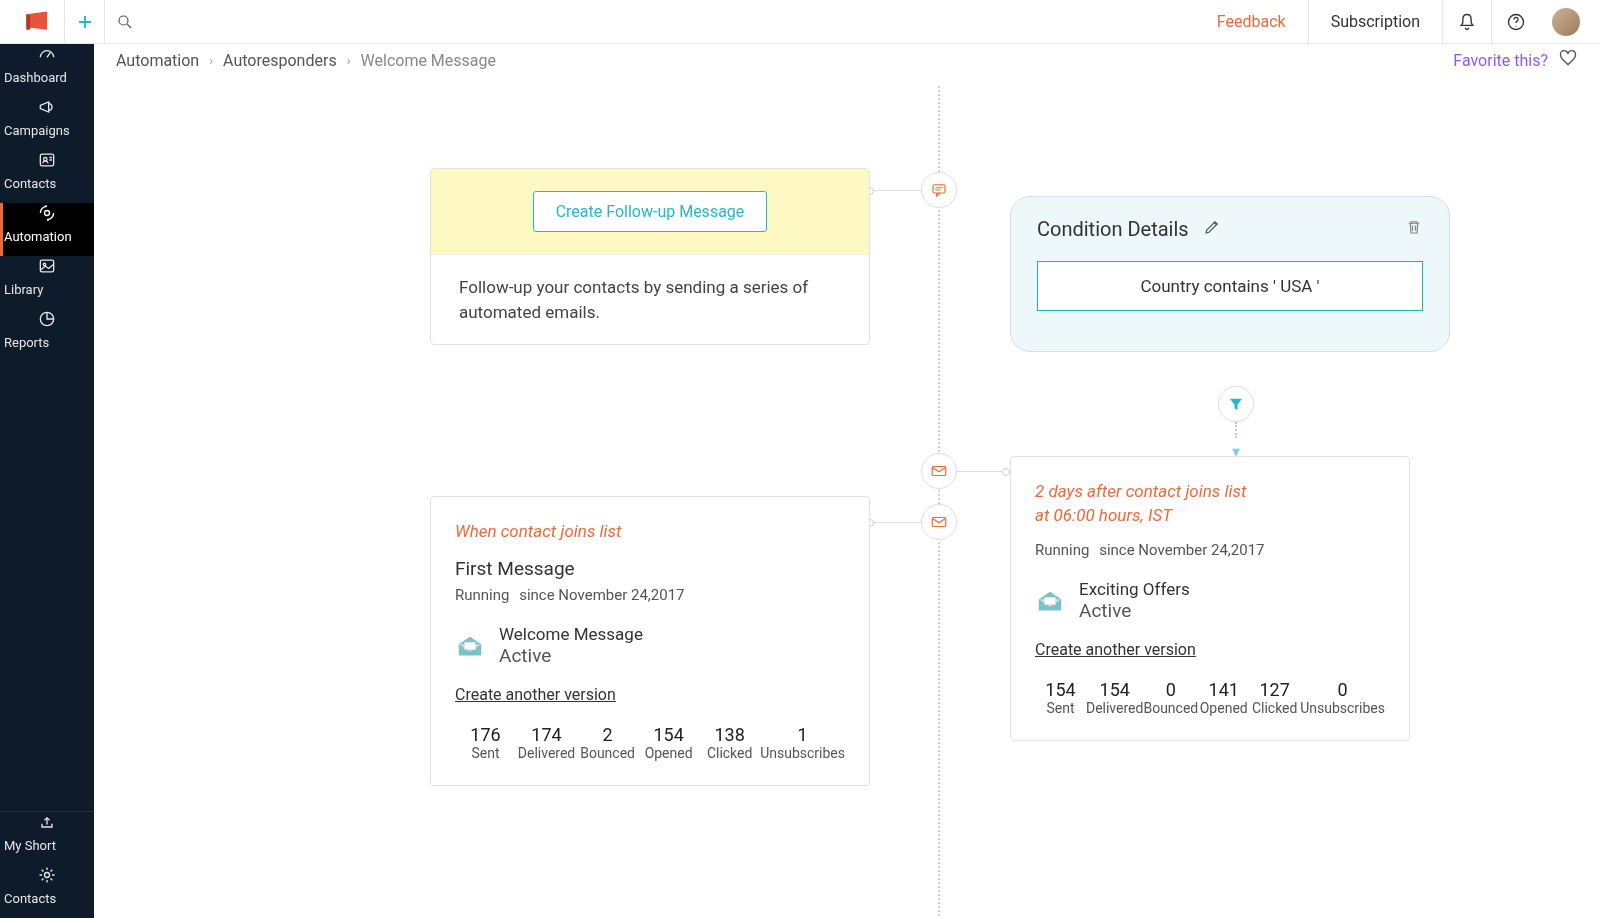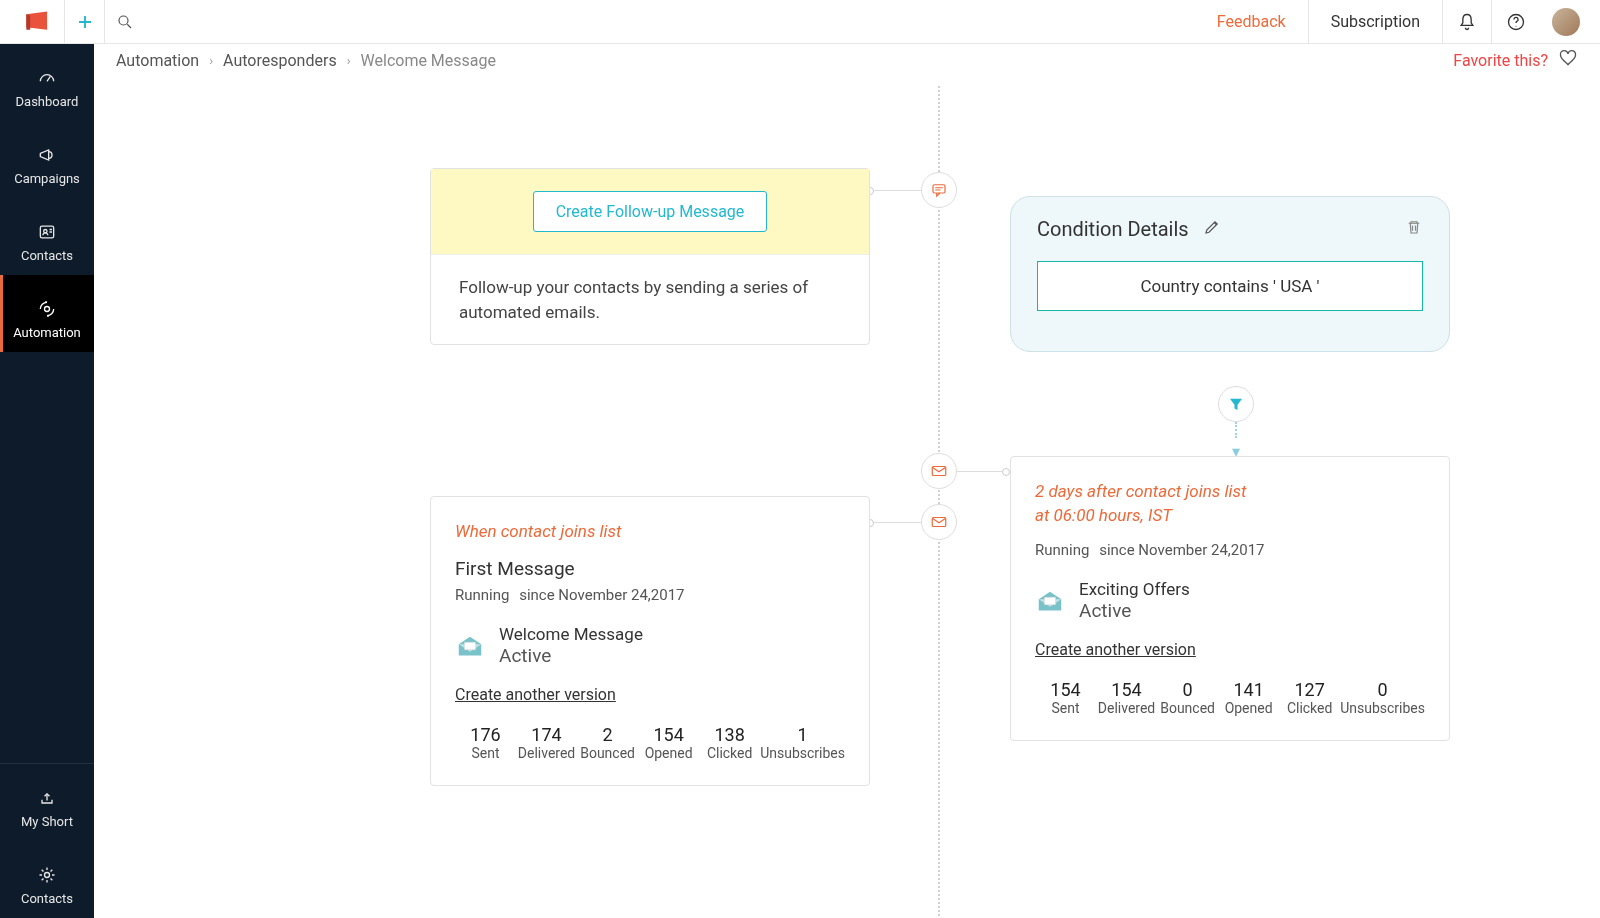--- a/index.html
+++ b/index.html
@@ -68,22 +68,21 @@
     top: 44px;
     left: 0;
     bottom: 0;
     width: 94px;
     background: #0d1b2a;
     color: #fff;
     display: flex;
     flex-direction: column;
   }
   .side-item {
-    padding: 24px 4px 12px 4px;
-    text-align: center;
+    padding: 0 4px 12px 4px;
     font-size: 13px;
     cursor: pointer;
     color: #e6e6e6;
   }
   .side-item.active { background: #000; color:#fff; border-left: 3px solid #ec6a3a; padding-left:1px;}
   .side-item svg { width: 22px; height: 20px; display:block; margin:0 auto 6px;}
   .side-spacer { flex: 1; }
   .side-sep { border-top: 1px solid #22303d; }
 
   
@@ -99,21 +98,21 @@
     height: 32px;
     display: flex;
     align-items: center;
     padding: 0 22px;
     color: #555;
     font-size: 16px;
   }
   .breadcrumb-row .crumb { cursor: pointer; }
   .breadcrumb-row .sep { margin: 0 10px; color: #999; font-size: 13px; }
   .breadcrumb-row .current { color: #888; }
-  .fav-right { margin-left: auto; display:flex; align-items:center; gap:10px; color:#ef4444; }
+  .fav-right { margin-left: auto; display:flex; align-items:center; gap:10px; color:#8b5cf6; }
   .heart-icon { color:#555; }
 
   .canvas {
     position: relative;
     height: 860px;
   }
 
   .timeline-line {
     position: absolute;
     left: 844px;
@@ -203,21 +202,21 @@
     background:#fff;
     padding: 14px;
     text-align:center;
     font-size: 17px;
     color:#333;
     border:1px solid #14b8a6;
   }
 
   
   .followup-card {
-    left: 916px; top: 380px; width: 440px;
+    left: 916px; top: 380px; width: 400px;
     padding: 24px;
   }
 
   
   .node {
     position:absolute;
     width:36px; height:36px;
     border-radius:50%;
     border:1px solid #ddd;
     background:#fff;
@@ -324,20 +323,35 @@
       </svg>
     <div>Contacts</div>
   </div>
   <div class="side-item active">
     <svg viewBox="0 0 24 24">
         <circle cx="12" cy="12" r="3"></circle>
         <path d="M4 12 a8 8 0 0 1 8-8 M20 12 a8 8 0 0 1-8 8"></path>
         <path d="M12 4 l-2 -1 M12 20 l2 1"></path>
       </svg>
     <div>Automation</div>
+  </div>
+  <div class="side-item">
+    <svg viewBox="0 0 24 24">
+        <rect x="4" y="5" width="16" height="14" rx="2"></rect>
+        <circle cx="9" cy="10" r="1.5"></circle>
+        <path d="M4 17 L10 12 L14 15 L20 10"></path>
+      </svg>
+    <div>Library</div>
+  </div>
+  <div class="side-item">
+    <svg viewBox="0 0 24 24">
+        <circle cx="12" cy="12" r="8"></circle>
+        <path d="M12 4 V12 H20"></path>
+      </svg>
+    <div>Reports</div>
   </div>
 
   <div class="side-spacer"></div>
   <div class="side-sep"></div>
   <div class="side-item">
     <svg viewBox="0 0 24 24">
         <path d="M6 14 V18 H18 V14"></path>
         <path d="M9 10 L12 7 L15 10"></path>
         <path d="M12 7 V15"></path>
       </svg>

